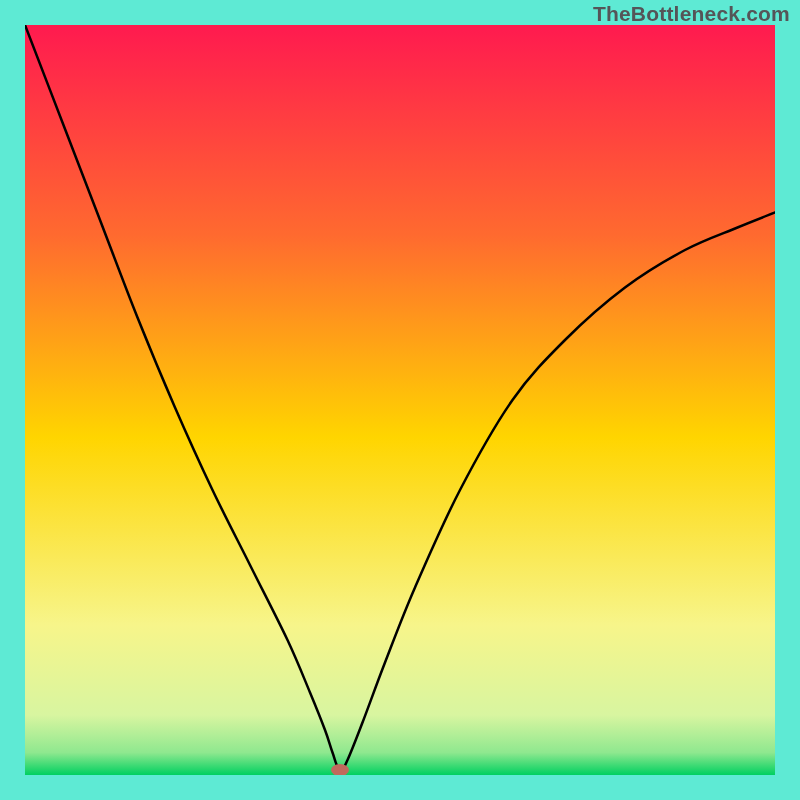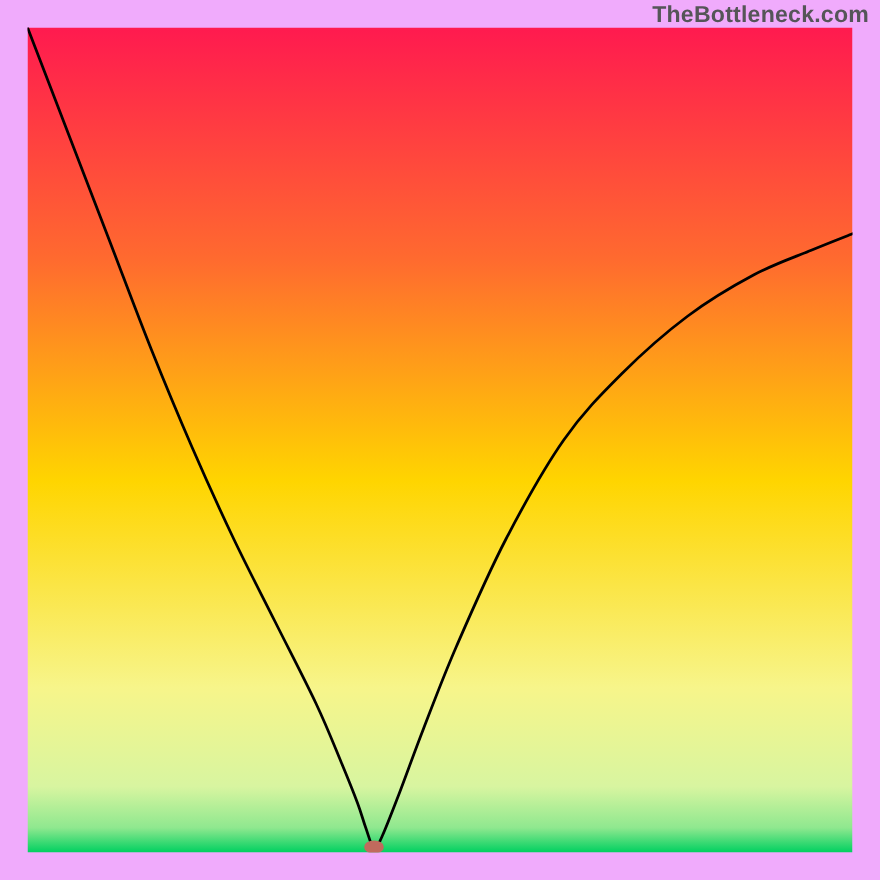--- a/index.html
+++ b/index.html
@@ -8,21 +8,21 @@
     width: 800px;
     height: 800px;
     background: #000;
     overflow: hidden;
     font-family: Arial, Helvetica, sans-serif;
   }
   .frame {
     position: relative;
     width: 800px;
     height: 800px;
-    background: #f0abfc;
+    background: #5eead4;
   }
   .watermark {
     position: absolute;
     top: 2px;
     right: 10px;
     color: #555558;
     font-size: 21px;
     font-weight: 600;
     letter-spacing: 0.2px;
     z-index: 10;

